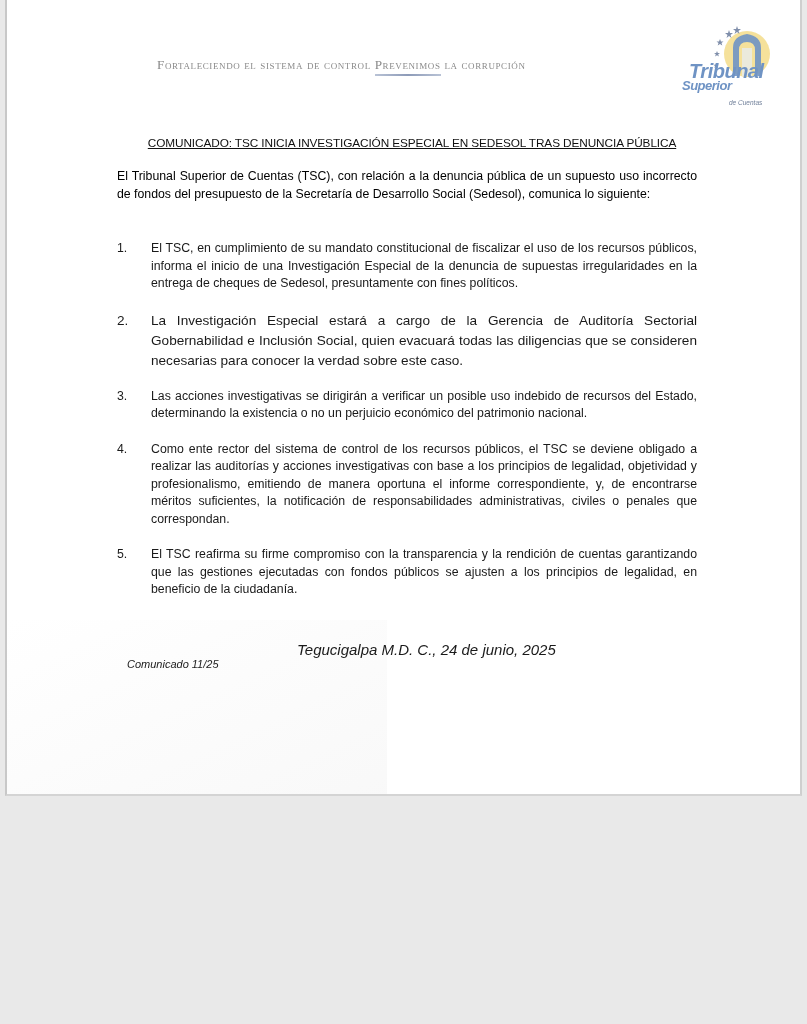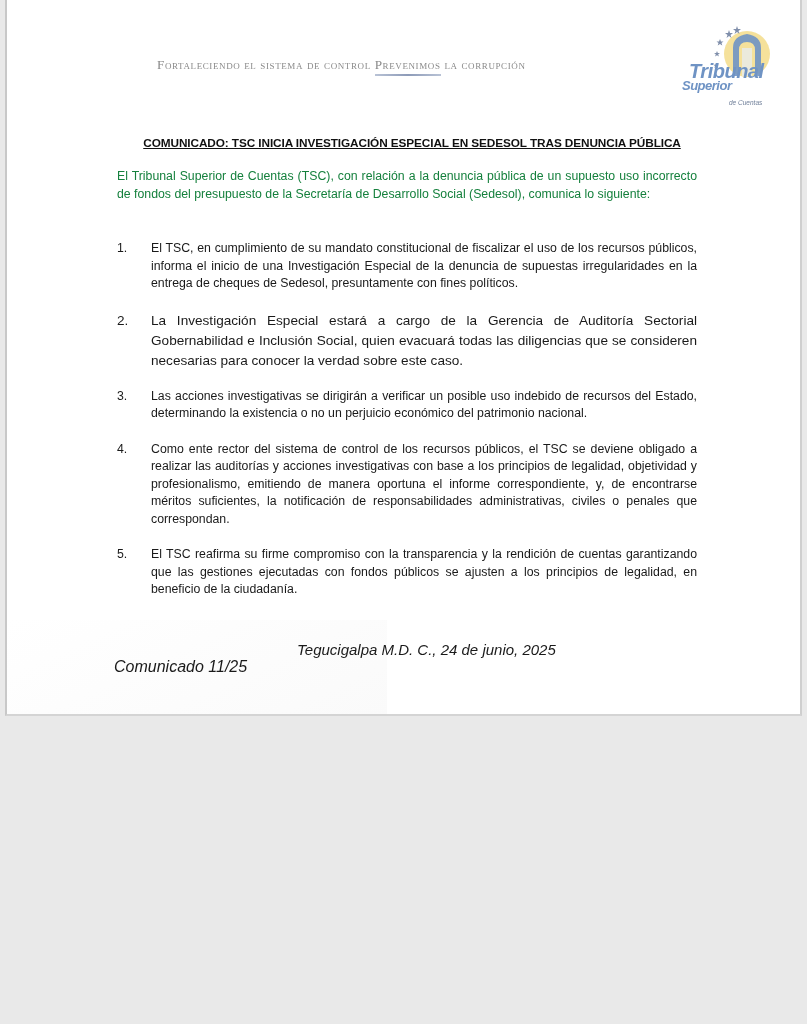--- a/index.html
+++ b/index.html
@@ -12,21 +12,21 @@
       height: 1024px;
       position: relative;
       overflow: hidden;
       font-family: "Liberation Sans", sans-serif;
     }
     .page {
       position: absolute;
       left: 5px;
       top: 0;
       width: 797px;
-      height: 716px;
+      height: 796px;
       background: #ffffff;
       border-left: 2px solid #c8c8c8;
       border-right: 2px solid #cfcfcf;
       border-bottom: 2px solid #d4d4d4;
       box-sizing: border-box;
       overflow: hidden;
     }
     .page-shade {
       position: absolute;
       left: 0;
@@ -87,35 +87,35 @@
       white-space: nowrap;
     }
     
     .title {
       position: absolute;
       left: 125px;
       top: 136px;
       width: 560px;
       text-align: center;
       font-family: "Liberation Sans", sans-serif;
-      font-weight: bold;
+      font-weight: normal;
       font-size: 11.8px;
       color: #111;
       text-decoration: underline;
       letter-spacing: -0.1px;
       white-space: nowrap;
     }
     .intro {
       position: absolute;
       left: 110px;
       top: 167px;
       width: 580px;
       font-size: 12.3px;
       line-height: 18px;
-      color: #15803d;
+      color: #000000;
       text-align: justify;
     }
     .list {
       position: absolute;
       left: 110px;
       top: 240px;
       width: 580px;
       margin: 0;
       padding: 0;
       list-style: none;
@@ -149,24 +149,24 @@
       position: absolute;
       left: 290px;
       top: 641px;
       font-style: italic;
       font-size: 15px;
       color: #1a1a1a;
       white-space: nowrap;
     }
     .comunicado-no {
       position: absolute;
-      left: 107px;
+      left: 120px;
       top: 658px;
       font-style: italic;
-      font-size: 16px;
+      font-size: 11px;
       color: #1a1a1a;
       white-space: nowrap;
     }
     
     .footer-rule {
       position: absolute;
       left: 41px;
       top: 966px;
       width: 714px;
       height: 3px;

